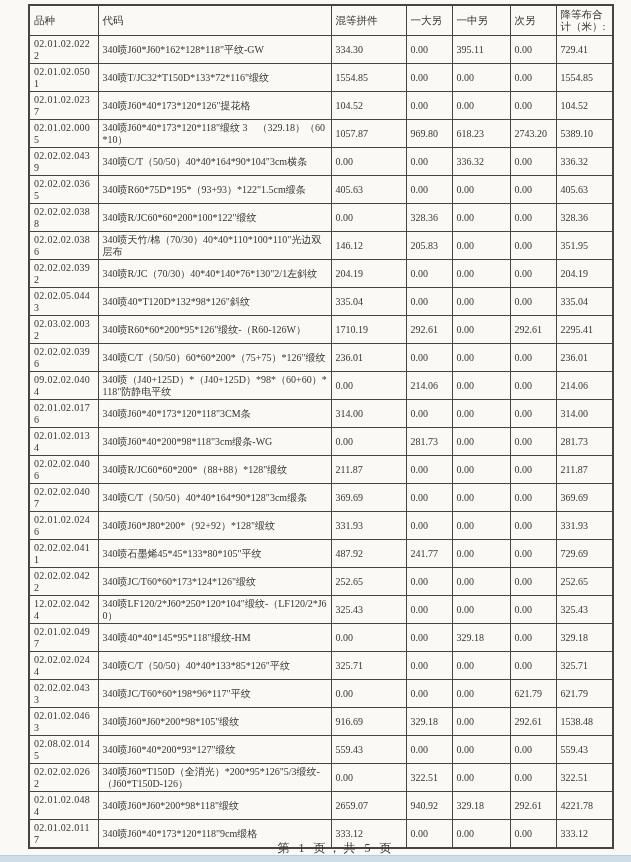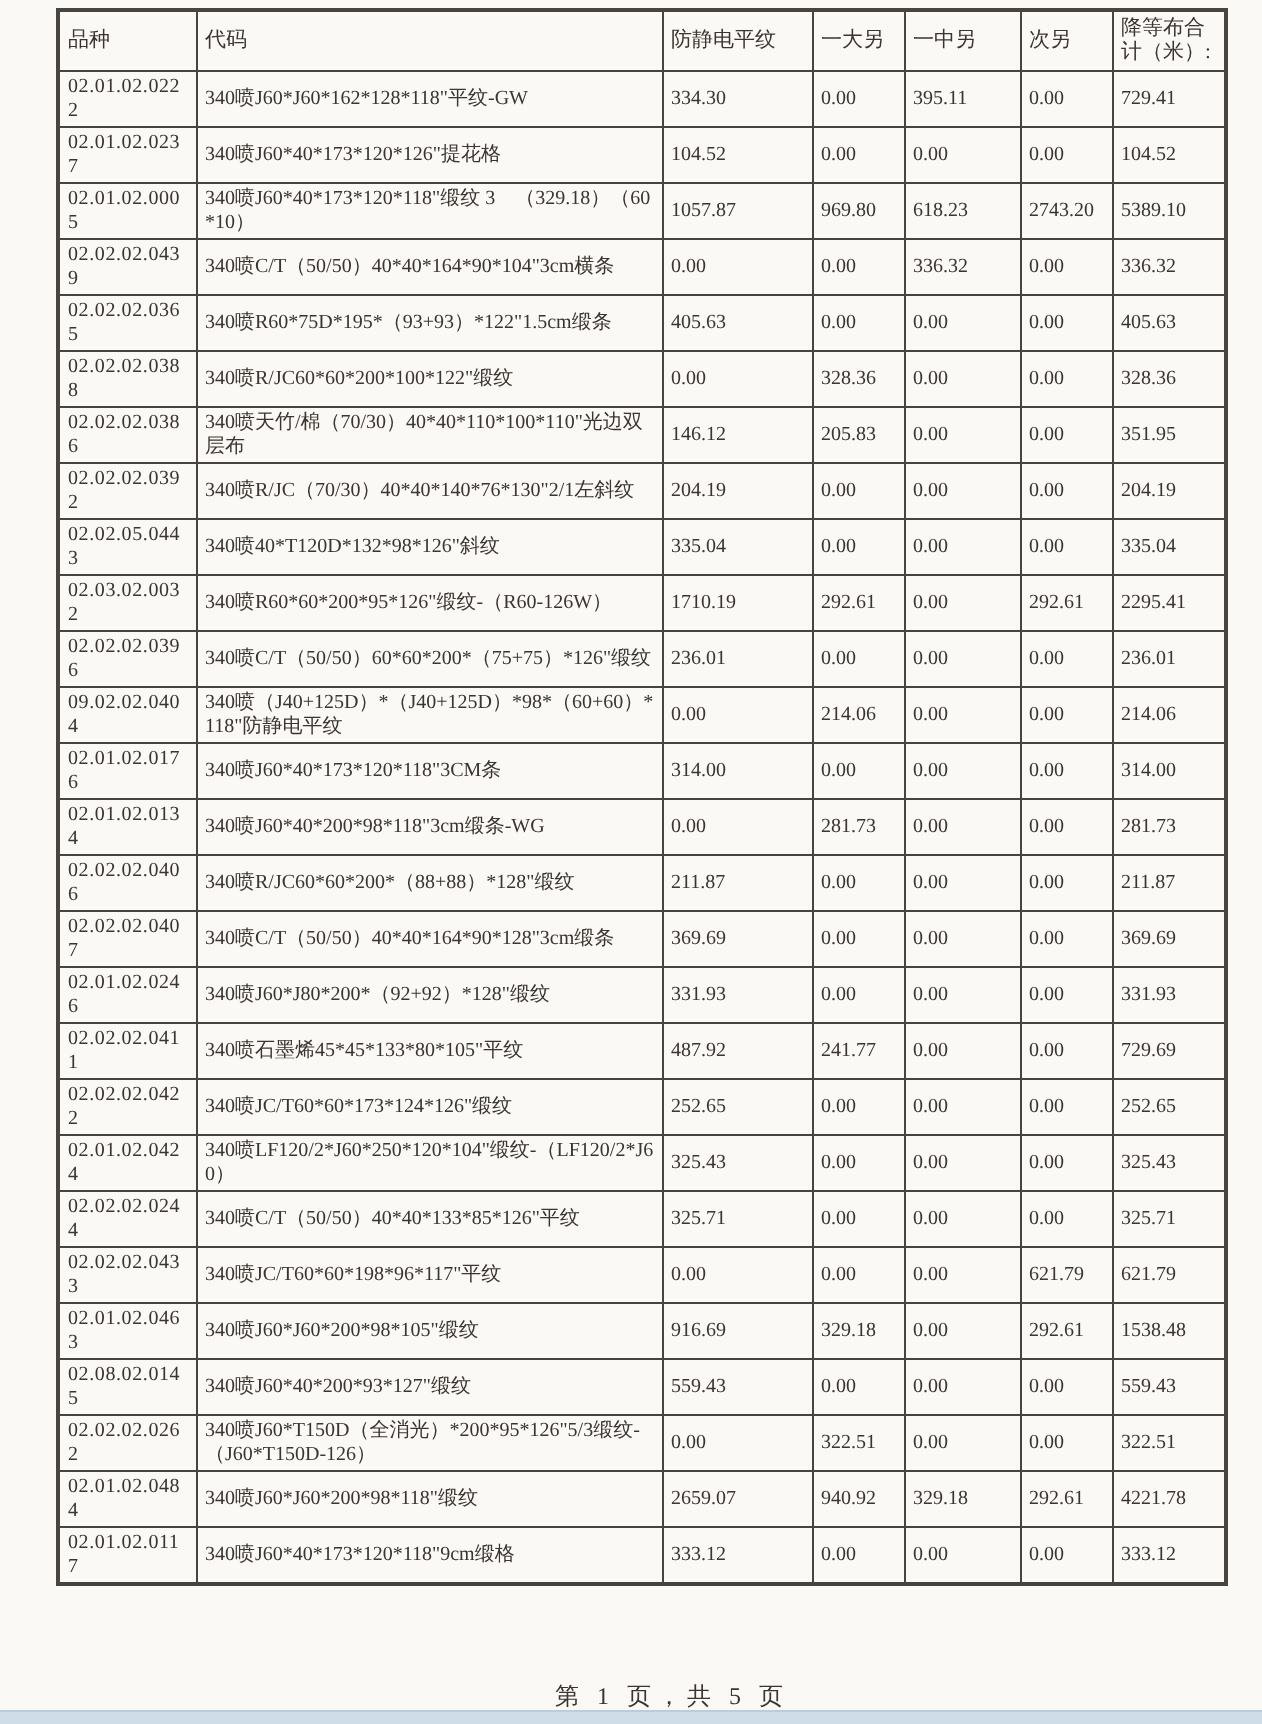--- a/index.html
+++ b/index.html
@@ -88,38 +88,47 @@
         <col class="w-mix">
       <col class="w-g1">
         <col class="w-g2">
         <col class="w-sub">
         <col class="w-tot">
     </colgroup>
     <thead>
       <tr>
         <th>品种</th>
         <th>代码</th>
-        <th>防静电平纹</th>
+        <th>混等拼件</th>
         <th>一大另</th>
         <th>一中另</th>
         <th>次另</th>
         <th class="h-total">降等布合计（米）:</th>
       </tr>
     </thead>
     <tbody id="report-body">
     <tr class="r">
       <td class="c-code">02.01.02.0222</td>
       <td class="c-desc">340喷J60*J60*162*128*118"平纹-GW</td>
       <td class="c-val">334.30</td>
       <td class="c-val">0.00</td>
       <td class="c-val">395.11</td>
       <td class="c-val">0.00</td>
       <td class="c-val c-total">729.41</td>
     </tr>
 
+    <tr class="r">
+      <td class="c-code">02.01.02.0501</td>
+      <td class="c-desc">340喷T/JC32*T150D*133*72*116"缎纹</td>
+      <td class="c-val">1554.85</td>
+      <td class="c-val">0.00</td>
+      <td class="c-val">0.00</td>
+      <td class="c-val">0.00</td>
+      <td class="c-val c-total">1554.85</td>
+    </tr>
 
     <tr class="r">
       <td class="c-code">02.01.02.0237</td>
       <td class="c-desc">340喷J60*40*173*120*126"提花格</td>
       <td class="c-val">104.52</td>
       <td class="c-val">0.00</td>
       <td class="c-val">0.00</td>
       <td class="c-val">0.00</td>
       <td class="c-val c-total">104.52</td>
     </tr>
@@ -288,29 +297,38 @@
       <td class="c-code">02.02.02.0422</td>
       <td class="c-desc">340喷JC/T60*60*173*124*126"缎纹</td>
       <td class="c-val">252.65</td>
       <td class="c-val">0.00</td>
       <td class="c-val">0.00</td>
       <td class="c-val">0.00</td>
       <td class="c-val c-total">252.65</td>
     </tr>
 
     <tr class="r">
-      <td class="c-code">02.01.02.0424</td>
+      <td class="c-code">12.02.02.0424</td>
       <td class="c-desc">340喷LF120/2*J60*250*120*104"缎纹-（LF120/2*J60）</td>
       <td class="c-val">325.43</td>
       <td class="c-val">0.00</td>
       <td class="c-val">0.00</td>
       <td class="c-val">0.00</td>
       <td class="c-val c-total">325.43</td>
     </tr>
 
+    <tr class="r">
+      <td class="c-code">02.01.02.0497</td>
+      <td class="c-desc">340喷40*40*145*95*118"缎纹-HM</td>
+      <td class="c-val">0.00</td>
+      <td class="c-val">0.00</td>
+      <td class="c-val">329.18</td>
+      <td class="c-val">0.00</td>
+      <td class="c-val c-total">329.18</td>
+    </tr>
 
     <tr class="r">
       <td class="c-code">02.02.02.0244</td>
       <td class="c-desc">340喷C/T（50/50）40*40*133*85*126"平纹</td>
       <td class="c-val">325.71</td>
       <td class="c-val">0.00</td>
       <td class="c-val">0.00</td>
       <td class="c-val">0.00</td>
       <td class="c-val c-total">325.71</td>
     </tr>

